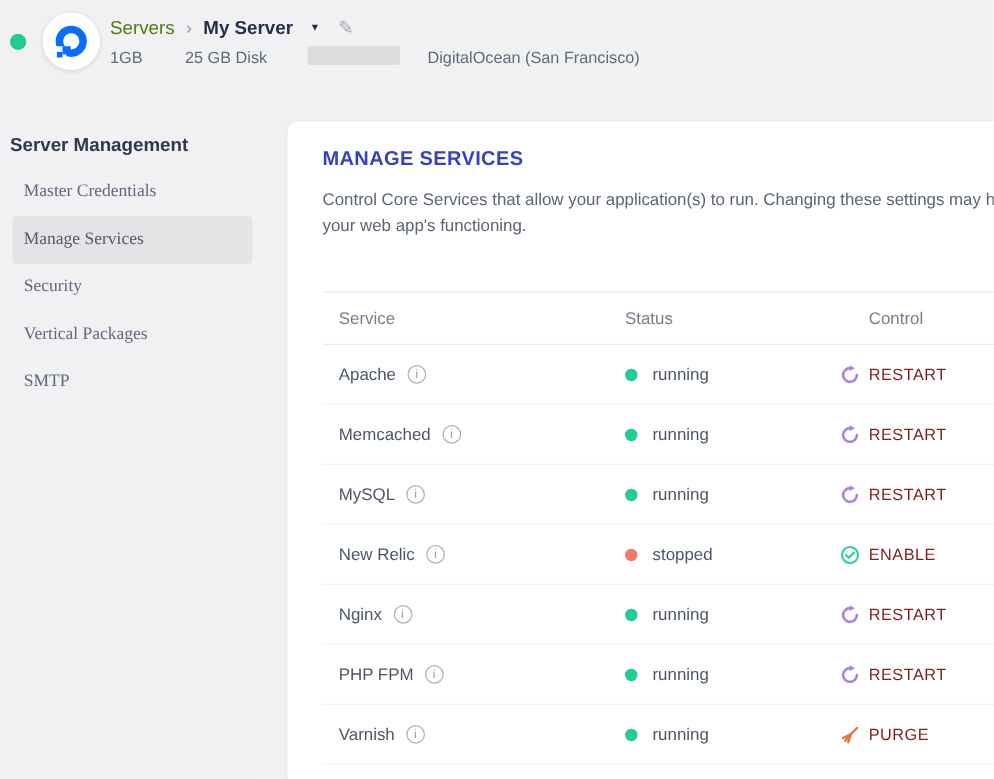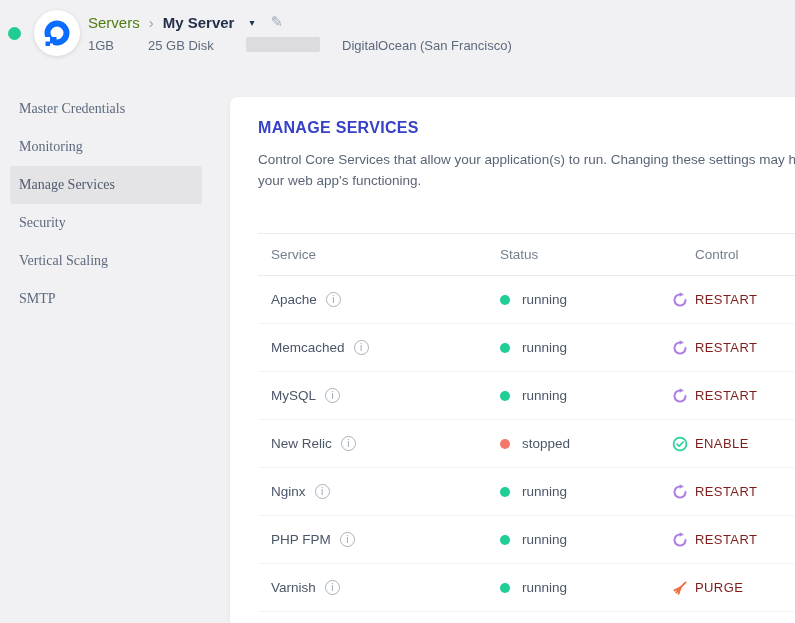--- a/index.html
+++ b/index.html
@@ -82,35 +82,33 @@
   <span class="bc-caret">▾</span>
   <span class="bc-edit">✎</span>
 </div>
 
 <span class="spec spec-ram">1GB</span>
 <span class="spec spec-disk">25 GB Disk</span>
 <span class="spec-redacted"></span>
 <span class="spec spec-provider">DigitalOcean (San Francisco)</span>
 
 <div class="sidebar">
+  <div class="sidebar-title">Server Management</div>
   <div id="sidebar-nav">
       <div class="side-item">
     <span>Master Credentials</span>
-  </div>
-      <div class="side-item">
-    <span>Monitoring</span>
   </div>
       <div class="side-item selected">
     <span>Manage Services</span>
   </div>
       <div class="side-item">
     <span>Security</span>
   </div>
       <div class="side-item">
-    <span>Vertical Scaling</span>
+    <span>Vertical Packages</span>
   </div>
       <div class="side-item">
     <span>SMTP</span>
   </div>
     </div>
 </div>
 
 <div class="card">
   <div class="page-title">MANAGE SERVICES</div>
   <div class="desc">

